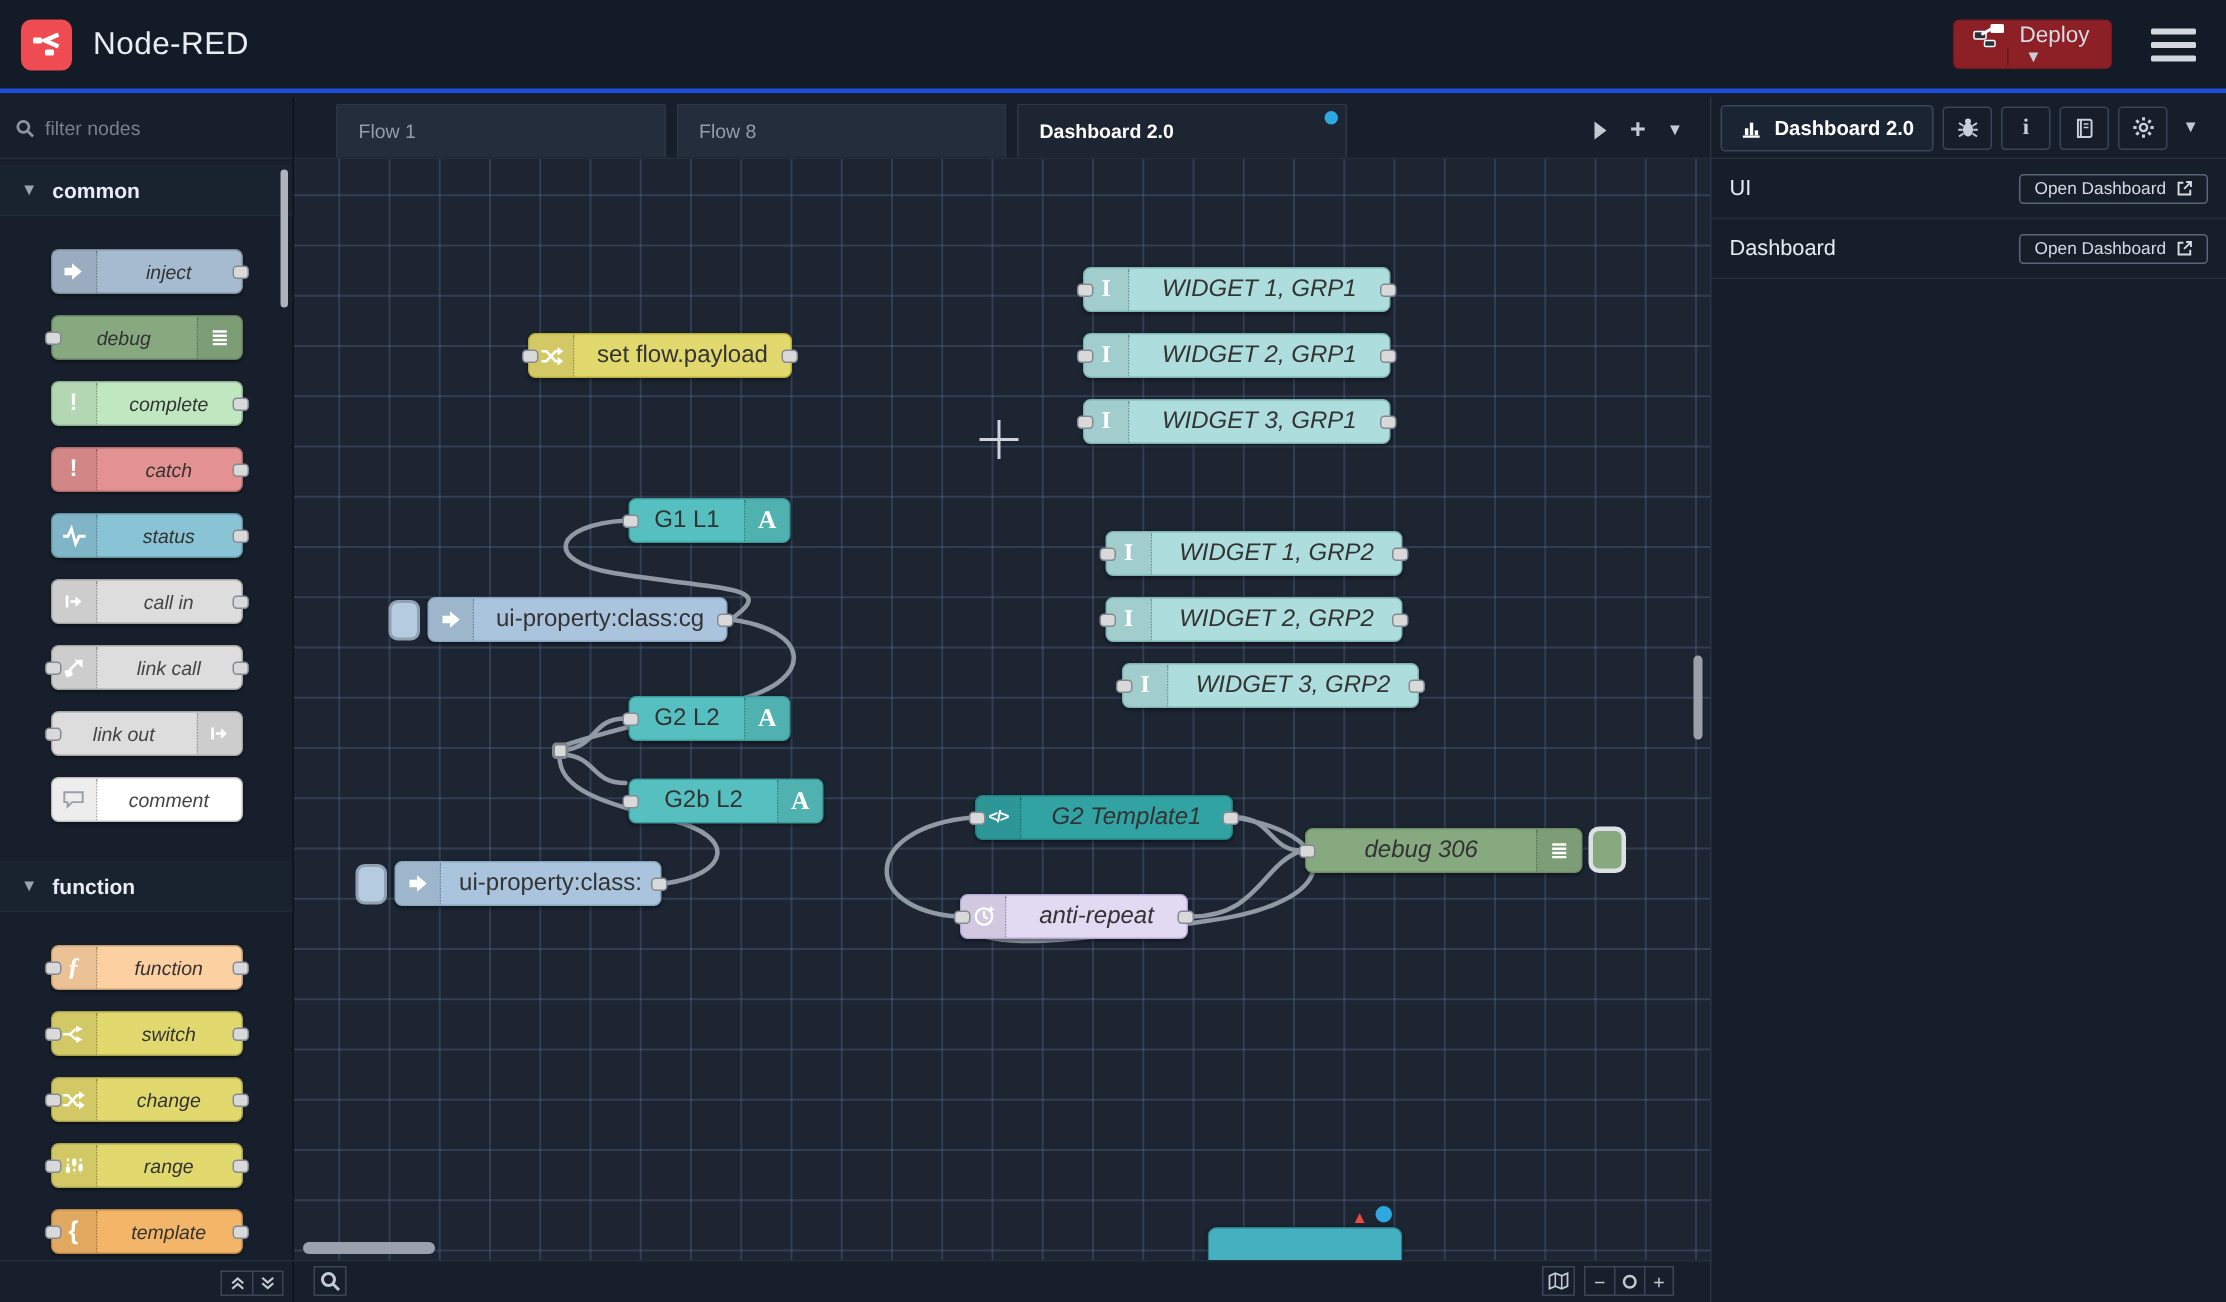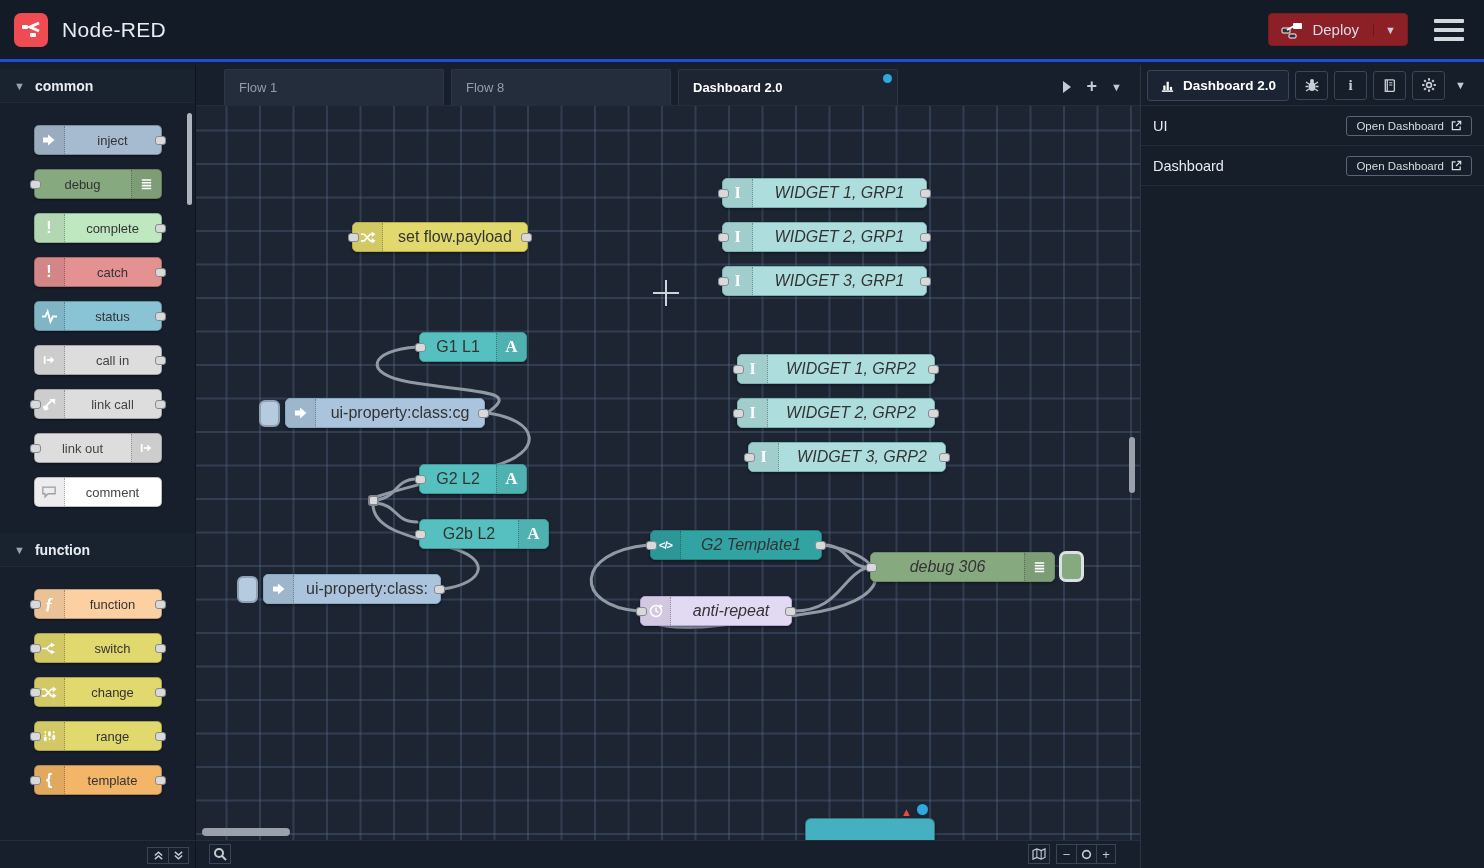--- a/index.html
+++ b/index.html
@@ -8,21 +8,21 @@
   #page { position:relative; width:1484px; height:868px; background:#161f2b; }
 
   
   #header { position:absolute; left:0; top:0; width:1484px; height:62px;
     background:#131b26; border-bottom:3px solid #1d4ed8; display:flex; align-items:center; }
   #logo { width:34px; height:34px; margin-left:14px; background:#ef4b52; border-radius:7px;
     display:flex; align-items:center; justify-content:center; }
   #app-title { color:#e9edf3; font-size:21px; margin-left:14px; letter-spacing:.3px; }
   #header-spacer { flex:1; }
   #deploy-btn { height:33px; background:#8d1f27; border:1px solid #7a1a21; border-radius:4px;
-    display:flex; align-items:center; color:#d9dde3; font-size:15px; margin-right:26px; cursor:pointer; }
+    display:flex; align-items:center; color:#d9dde3; font-size:15px; margin-right:26px; cursor:pointer;flex-direction:column; }
   #deploy-btn .dp-main { display:flex; align-items:center; gap:9px; padding:0 14px 0 12px; }
   #deploy-btn .dp-caret { padding:0 11px; border-left:1px solid rgba(0,0,0,.25); color:#c9ced6; font-size:11px; }
   #hamburger { width:30px; height:22px; margin-right:20px; display:flex; flex-direction:column;
     justify-content:space-between; cursor:pointer; }
   #hamburger span { display:block; height:4px; background:#d3d8df; border-radius:1px; }
 
   
   #palette { position:absolute; left:0; top:65px; width:196px; bottom:28px;
     background:#161f2b; border-right:1px solid #0d131c; overflow:hidden; }
   #filter-box { height:41px; border-bottom:1px solid #232e3c; display:flex; align-items:center;
@@ -32,21 +32,21 @@
   #filter-input::placeholder { color:#77808d; }
   .pal-section-header { height:34px; display:flex; align-items:center; gap:10px; padding-left:14px;
     color:#e9edf3; font-weight:bold; font-size:14px; background:#19232f; border-bottom:1px solid #202b38;
     cursor:pointer; margin-top:4px; }
   .pal-section-header .chev { color:#9aa3b0; font-size:11px; }
   .pal-list { padding:22px 0 8px 0; }
   .pal-node { position:relative; width:128px; height:30px; margin:0 auto 14px auto;
     border-radius:5px; display:flex; align-items:center; cursor:grab;
     box-shadow:0 1px 2px rgba(0,0,0,.4); }
   .pal-node .nlabel { flex:1; text-align:center; font-size:13px; color:#333; padding:0 4px;
-    white-space:nowrap; overflow:hidden; }
+    white-space:nowrap; overflow:hidden;font-style:italic; }
   .icon-zone { width:30px; height:100%; background:rgba(0,0,0,.07); display:flex; align-items:center;
     justify-content:center; flex:none; }
   .icon-zone.left  { border-right:1px dotted rgba(0,0,0,.28); border-radius:4px 0 0 4px; }
   .icon-zone.right { border-left:1px dotted rgba(0,0,0,.28); border-radius:0 4px 4px 0; }
   .glyph { color:#fff; font-weight:bold; font-size:14px; }
   .port { position:absolute; width:11px; height:9px; background:#d9d9d9; border:1px solid #838a93;
     border-radius:3px; top:10px; }
   .port.pl { left:-5px; } .port.pr { right:-5px; }
   #palette-scrollbar { position:absolute; right:3px; top:48px; width:5px; height:92px;
     background:#aeb4bd; border-radius:3px; }
@@ -162,20 +162,29 @@
       <div class="dp-caret">▼</div>
     </div>
     <div id="hamburger">
       <span></span>
         <span></span>
         <span></span>
     </div>
   </div>
 
   <div id="palette">
+    <div id="filter-box">
+      <span>
+        <svg class="ic" width="13" height="13" viewBox="0 0 14 14">
+          <circle cx="6" cy="6" r="4" fill="none" stroke="#8b94a1" stroke-width="2"></circle>
+          <path d="M9 9 L13 13" stroke="#8b94a1" stroke-width="2"></path>
+        </svg>
+      </span>
+      <input id="filter-input" placeholder="filter nodes" style="">
+    </div>
     <div id="palette-sections">
         <div class="pal-section-header">
           <span class="chev">▼</span>
           <span>common</span>
         </div>
         <div class="pal-list">
           <div class="pal-node" style="background: rgb(166, 187, 207); border: 1px solid rgba(0, 0, 0, 0.25);">
             <div class="icon-zone left">
               <svg class="ic" width="16" height="16" viewBox="0 0 16 16">
                 <path d="M2 5.5 H7 V2.5 L13.5 8 L7 13.5 V10.5 H2 Z" fill="#fff"></path>

